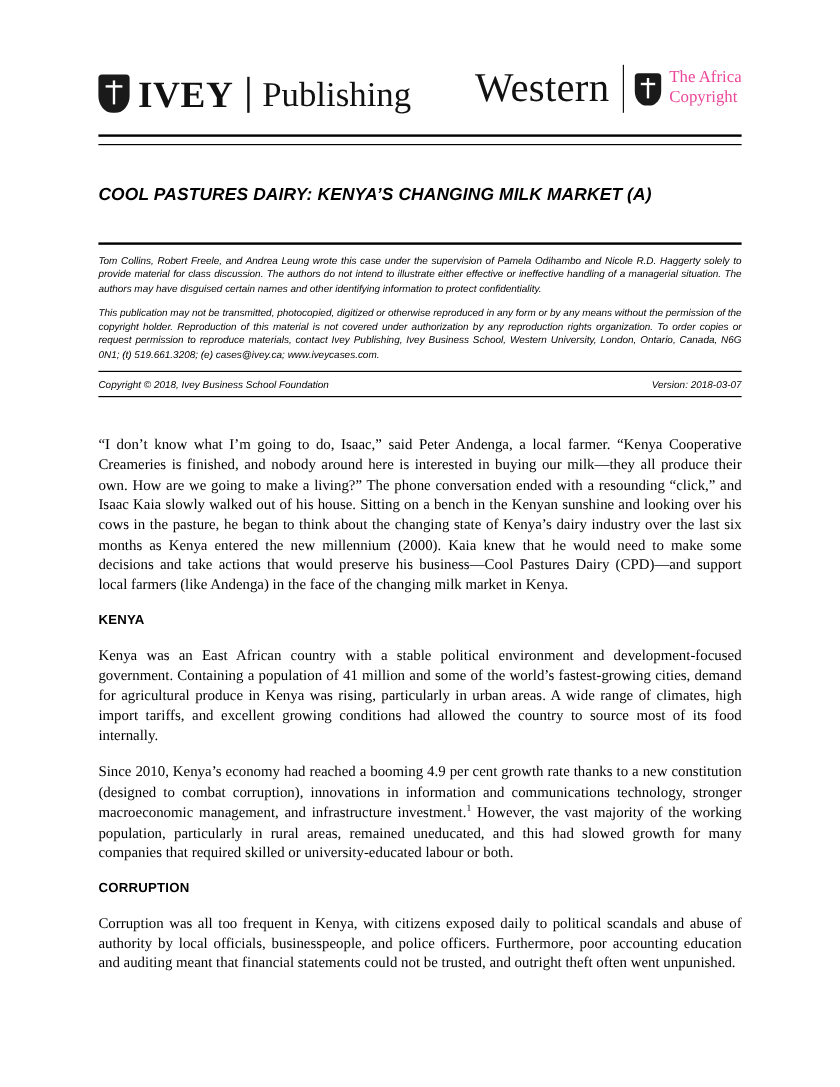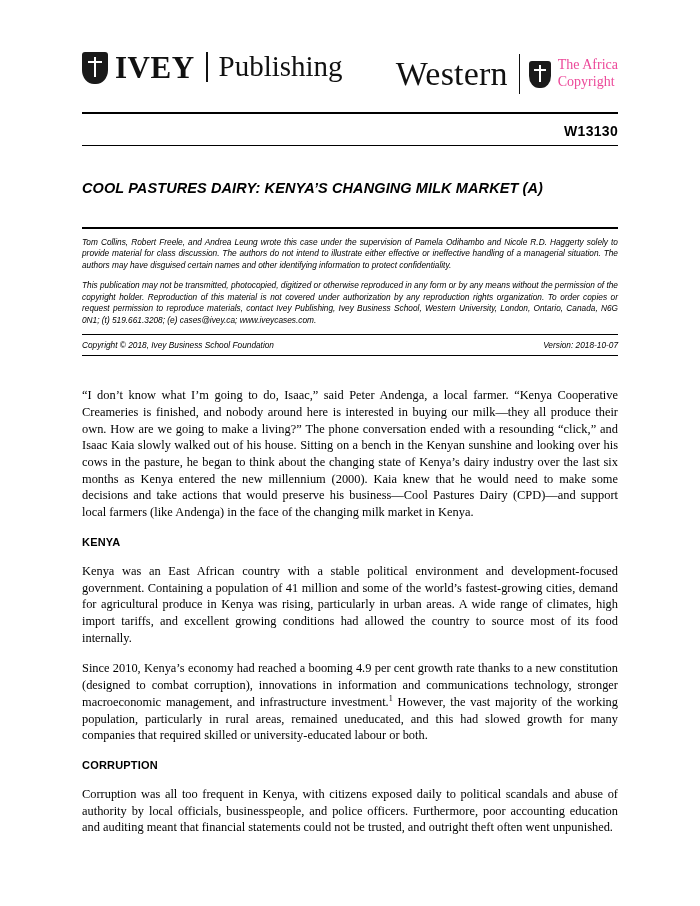--- a/index.html
+++ b/index.html
@@ -33,21 +33,21 @@
   .masthead {
     position: relative;
     height: 52px;
     margin-top: 52px;
     display: flex;
     align-items: flex-start;
     justify-content: space-between;
   }
   .ivey-block {
     display: flex;
-    align-items: flex-start;
+    align-items: flex-end;
     height: 42px;
   }
   .ivey-shield {
     width: 26px;
     height: 32px;
     background: #1a1a1a;
     border-radius: 3px 3px 12px 12px / 3px 3px 14px 14px;
     position: relative;
     margin-right: 7px;
     flex: none;
@@ -259,36 +259,35 @@
         <span class="western-sep"></span>
         <span class="wshield"></span>
         <span class="africa-inst">
           <span>The Africa</span><br>
           <span>Copyright</span>
         </span>
       </div>
     </div>
 
     <div class="rule-thick"></div>
-    <div class="doc-id">W13130</div>
     <div class="rule-thin"></div>
 
     <div class="case-title">COOL PASTURES DAIRY: KENYA’S CHANGING MILK MARKET (A)</div>
 
     <div class="rule-under-title"></div>
 
     <div class="credits">
       <p>Tom Collins, Robert Freele, and Andrea Leung wrote this case under the supervision of Pamela Odihambo and Nicole R.D. Haggerty solely to provide material for class discussion. The authors do not intend to illustrate either effective or ineffective handling of a managerial situation. The authors may have disguised certain names and other identifying information to protect confidentiality.</p>
       <p>This publication may not be transmitted, photocopied, digitized or otherwise reproduced in any form or by any means without the permission of the copyright holder. Reproduction of this material is not covered under authorization by any reproduction rights organization. To order copies or request permission to reproduce materials, contact Ivey Publishing, Ivey Business School, Western University, London, Ontario, Canada, N6G 0N1; (t) 519.661.3208; (e) cases@ivey.ca; www.iveycases.com.</p>
     </div>
 
     <div class="rule-credits"></div>
     <div class="copy-row">
       <span>Copyright © 2018, Ivey Business School Foundation</span>
-      <span>Version: 2018-10-07</span>
+      <span>Version: 2018-03-07</span>
     </div>
     <div class="rule-copy"></div>
 
     <div class="body-text">
       <p>“I don’t know what I’m going to do, Isaac,” said Peter Andenga, a local farmer. “Kenya Cooperative Creameries is finished, and nobody around here is interested in buying our milk—they all produce their own. How are we going to make a living?” The phone conversation ended with a resounding “click,” and Isaac Kaia slowly walked out of his house. Sitting on a bench in the Kenyan sunshine and looking over his cows in the pasture, he began to think about the changing state of Kenya’s dairy industry over the last six months as Kenya entered the new millennium (2000). Kaia knew that he would need to make some decisions and take actions that would preserve his business—Cool Pastures Dairy (CPD)—and support local farmers (like Andenga) in the face of the changing milk market in Kenya.</p>
 
       <div class="section-head">KENYA</div>
 
       <p>Kenya was an East African country with a stable political environment and development-focused government. Containing a population of 41 million and some of the world’s fastest-growing cities, demand for agricultural produce in Kenya was rising, particularly in urban areas. A wide range of climates, high import tariffs, and excellent growing conditions had allowed the country to source most of its food internally.</p>
 

